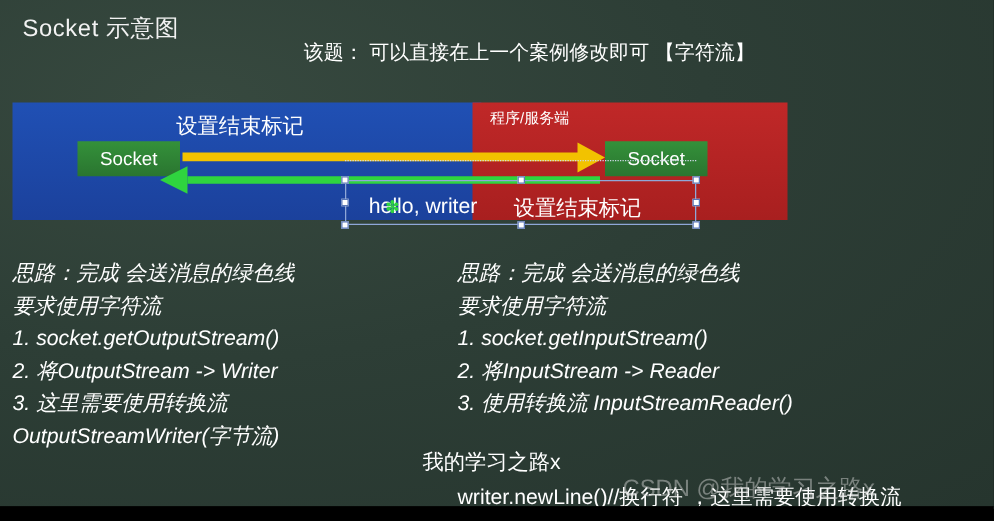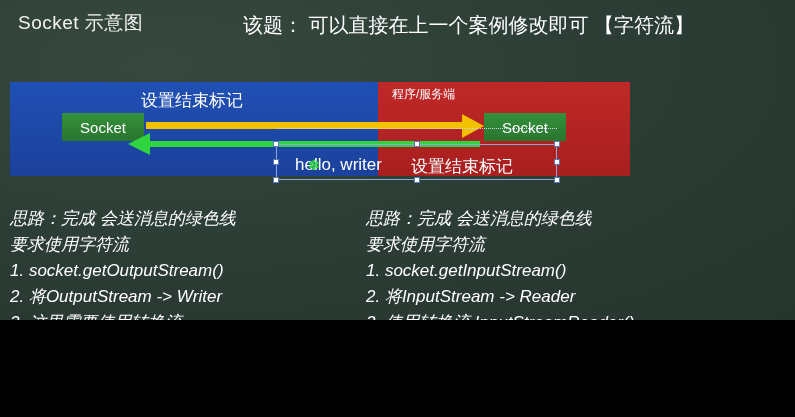--- a/index.html
+++ b/index.html
@@ -3,42 +3,42 @@
 <meta charset="utf-8">
 <style>
   html, body {
     margin: 0;
     padding: 0;
     background: #000;
   }
   #stage {
     position: relative;
     width: 795px;
-    height: 320px;
+    height: 405px;
     background: #2e4038;
     background-image:
       radial-gradient(ellipse at 20% 20%, #37493f 0%, #2d3e36 45%, #26352e 100%);
     overflow: hidden;
     font-family: "Liberation Sans", sans-serif;
     color: #ffffff;
   }
   .abs { position: absolute; }
 
   
   #title {
     left: 18px; top: 10px;
     font-size: 19px;
     color: #f2f2f2;
     letter-spacing: 0.5px;
   }
 
   
   #top-note {
-    left: 243px; top: 12px;
-    font-size: 20px;
+    left: 243px; top: 32px;
+    font-size: 16px;
     color: #ffffff;
     white-space: nowrap;
     text-align: right;
   }
 
   
   #client-box {
     left: 10px; top: 82px;
     width: 375px; height: 94px;
     background: #1f49a8;
@@ -208,18 +208,18 @@
 要求使用字符流
 1. socket.getOutputStream()
 2. 将OutputStream -&gt; Writer
 3. 这里需要使用转换流
 OutputStreamWriter(字节流)</div>
   <div class="abs col-text" id="right-col">思路：完成 会送消息的绿色线
 要求使用字符流
 1. socket.getInputStream()
 2. 将InputStream -&gt; Reader
 3. 使用转换流 InputStreamReader()</div>
-  <div class="abs" id="right-extra">会送消息的绿色线</div>
+  <div class="abs" id="right-extra">我的学习之路x</div>
   <div class="abs" id="bottom-line">writer.newLine()//换行符 ，这里需要使用转换流</div>
 
   <div class="abs" id="watermark">CSDN @我的学习之路x</div>
 
 </div>
 
 </body></html>

